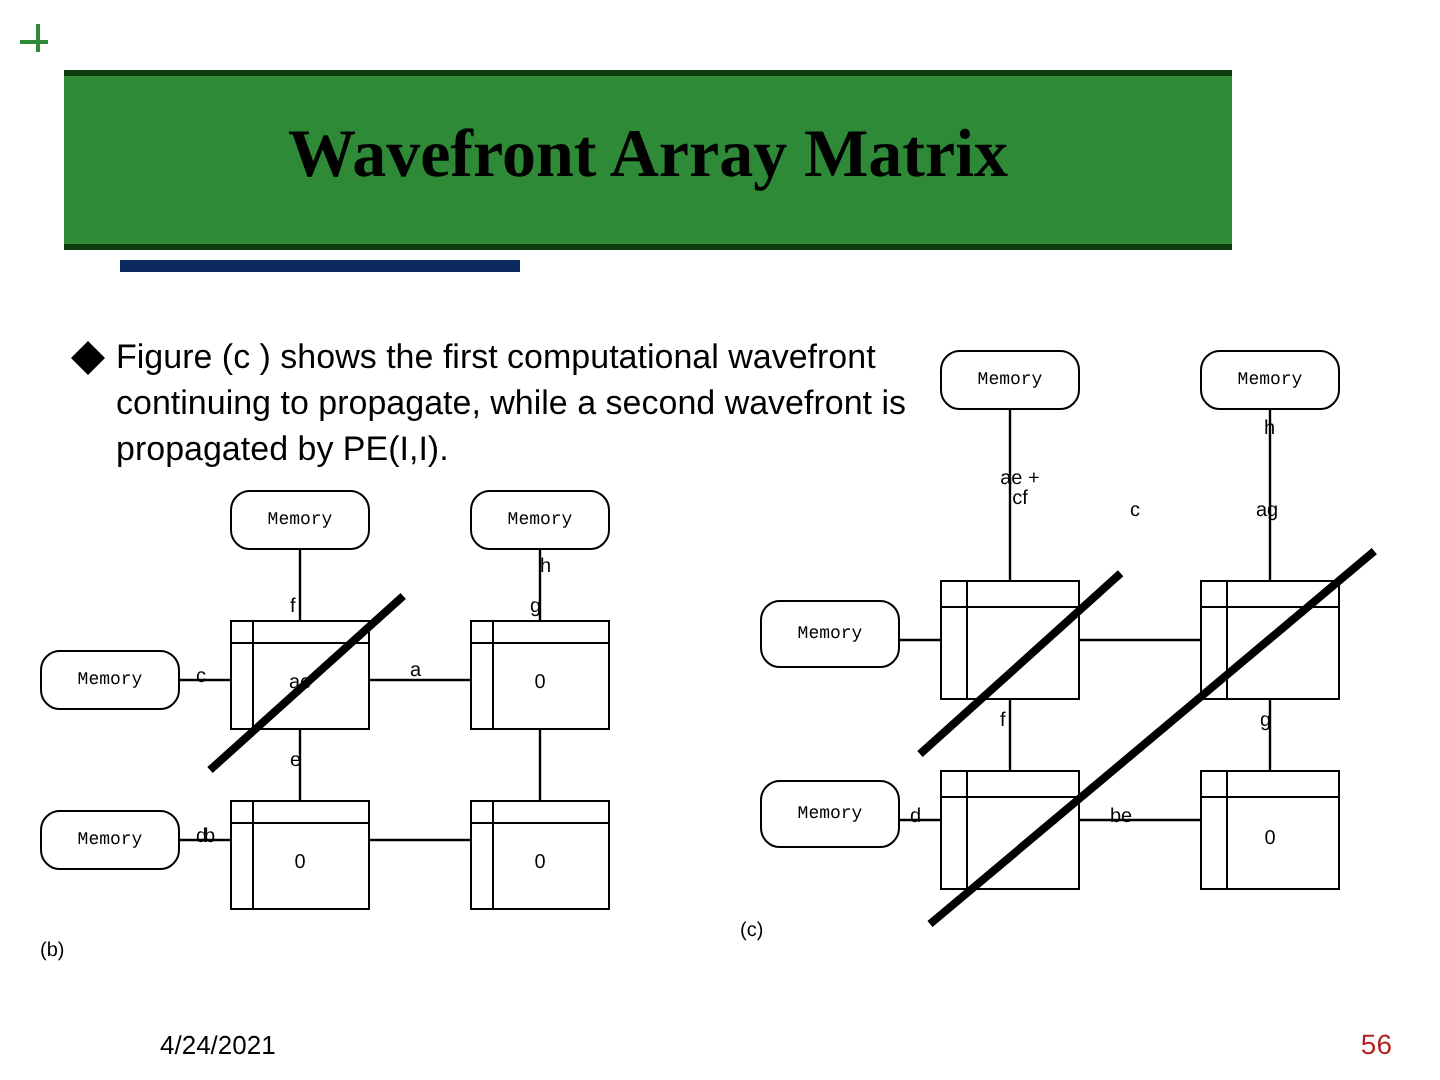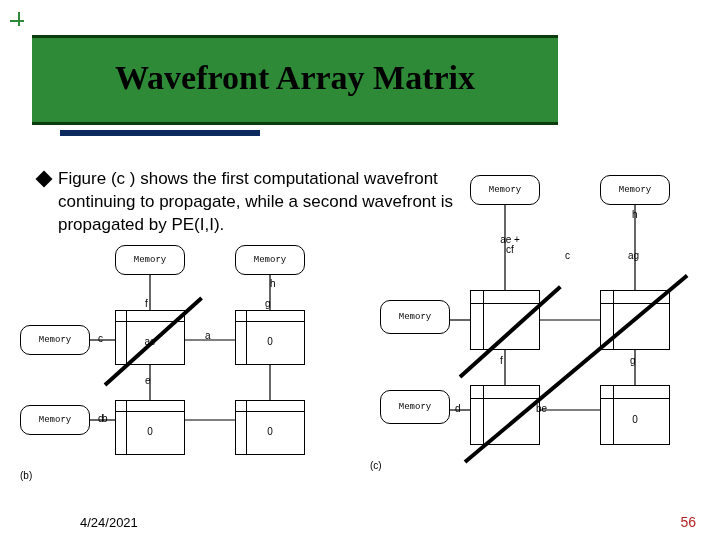--- a/index.html
+++ b/index.html
@@ -8,21 +8,21 @@
     height: 540px;
     background: #fff;
     font-family: Arial, Helvetica, sans-serif;
     position: relative;
     overflow: hidden;
   }
   .title-band {
     position: absolute;
     left: 32px;
     top: 35px;
-    width: 526px;
+    width: 584px;
     height: 90px;
     background: #2e8a36;
     border-top: 3px solid #0b3b0f;
     border-bottom: 3px solid #0b3b0f;
     display: flex;
     align-items: center;
     justify-content: center;
   }
   .corner-tick {
     position: absolute;
@@ -256,21 +256,21 @@
     <div class="pe-val" style="top:28px;">0</div>
   </div>
 
   <div class="lbl" style="left:612px; top:-36px;">h</div>
   <div class="lbl" style="left:475px; top:-10px; width:30px; text-align:center; line-height:1;">ae + cf</div>
   <div class="lbl" style="left:545px; top:5px;">c</div>
   <div class="lbl" style="left:608px; top:5px;">ag</div>
   <div class="lbl" style="left:480px; top:110px;">f</div>
   <div class="lbl" style="left:610px; top:110px;">g</div>
   <div class="lbl" style="left:435px; top:158px;">d</div>
-  <div class="lbl" style="left:516px; top:158px;">be</div>
+  <div class="lbl" style="left:535px; top:158px;">be</div>
 
   <div class="wavefront" style="left:440px; top:130px; width:135px; transform:rotate(-42deg);"></div>
   <div class="wavefront" style="left:445px; top:215px; width:290px; transform:rotate(-40deg);"></div>
   <div class="lbl" style="left:350px; top:215px;">(c)</div>
 </div>
 
 <div class="footer-date">4/24/2021</div>
 <div class="footer-num">56</div>
 
 </body></html>

